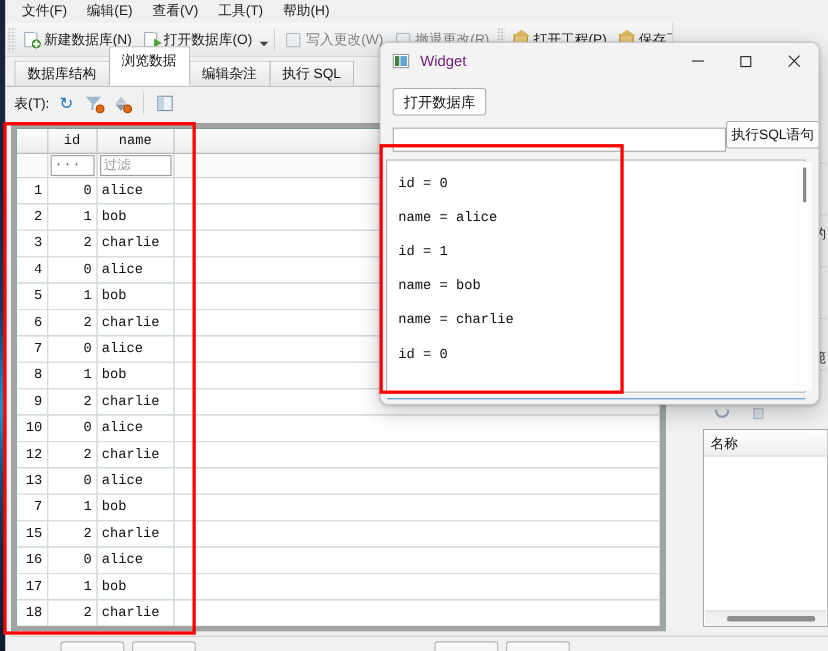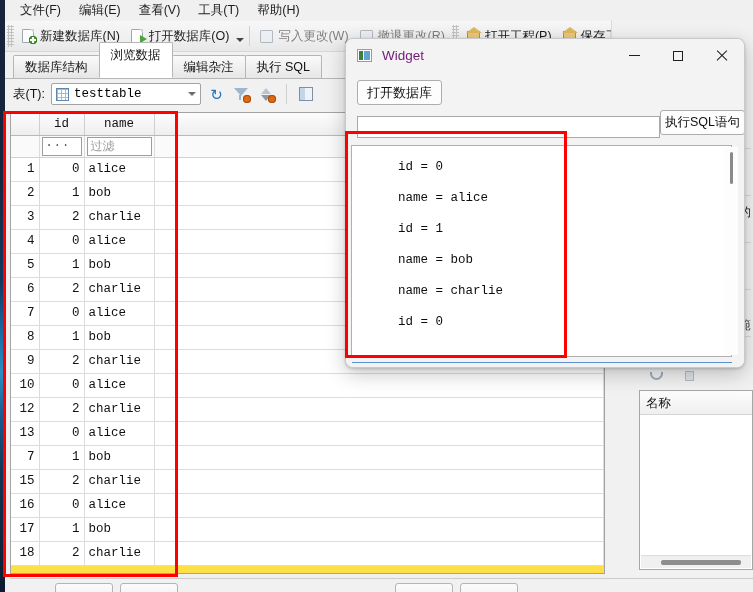--- a/index.html
+++ b/index.html
@@ -176,21 +176,21 @@
     border-left:5px solid transparent;border-right:5px solid transparent;border-top:6px solid #8c9aa7;}
   .red-dot{position:absolute;right:0;bottom:1px;width:8px;height:8px;border-radius:50%;
     background:#e06a14;box-shadow: inset 0 0 0 1px #a64c08;}
   .pane-ico{position:absolute;left:2px;top:2px;width:14px;height:14px;border:1px solid #7b91a8;background:#eef3f8;}
   .pane-ico::after{content:"";position:absolute;left:0;top:0;width:5px;height:12px;background:#c3d6e8;}
 
   
   .grid-wrap {
     position: absolute; left: 5px; top: 112px;
     width: 595px; height: 462px;
-    background: #fde047; border: 1px solid #a3a3a3;
+    background: #0f766e; border: 5px solid #a3a3a3;
     overflow: hidden;
   }
   table.grid { border-collapse: collapse; width: 100%; table-layout: fixed; }
   table.grid col.c-rownum { width: 28px; }
   table.grid col.c-id     { width: 45px; }
   table.grid col.c-name   { width: 70px; }
   table.grid col.c-rest   { width: auto; }
   table.grid th {
     height: 22px;
     background: linear-gradient(180deg,#fcfcfc,#eeeeee);
@@ -345,21 +345,21 @@
   .dlg-output {
     position:absolute; left: 5px; top: 73px;
     width: 381px; height: 212px;
     background:#fff; border:1px solid #b0b0b0;
     overflow:hidden;
     padding: 6px 10px;
   }
   .out-line {
     font-family: "Liberation Mono", monospace;
     font-size: 12.5px; color:#0d0d0d;
-    line-height: 31px; white-space: pre; margin-left: 36px;
+    line-height: 31px; white-space: pre;
   }
   .dlg-vscroll {
     position:absolute; right: 6px; top: 75px; width: 14px; height: 208px;
     background: #fdfdfd;
   }
   .dlg-vthumb {
     position:absolute; right: 11px; top: 80px; width: 3px; height: 32px;
     background: #8a8a8a; border-radius:2px;
   }
   .dlg-bottomline {
@@ -447,25 +447,20 @@
 
     <div class="tabbar">
       <div class="tab">数据库结构</div>
       <div class="tab active">浏览数据</div>
       <div class="tab">编辑杂注</div>
       <div class="tab">执行 SQL</div>
     </div>
 
     <div class="tablerow">
       <span class="tr-label">表(T):</span>
-      <div class="combo">
-        <span class="grid-ico"></span>
-        <span>testtable</span>
-        <span class="chev"></span>
-      </div>
       <div class="mini-ico">
         <div class="refresh-ico">↻</div>
       </div>
       <div class="mini-ico">
         <span class="funnel"></span>
         <span class="funnel-stem"></span>
         <span class="red-dot"></span>
       </div>
       <div class="mini-ico">
         <span class="sortico"></span>

